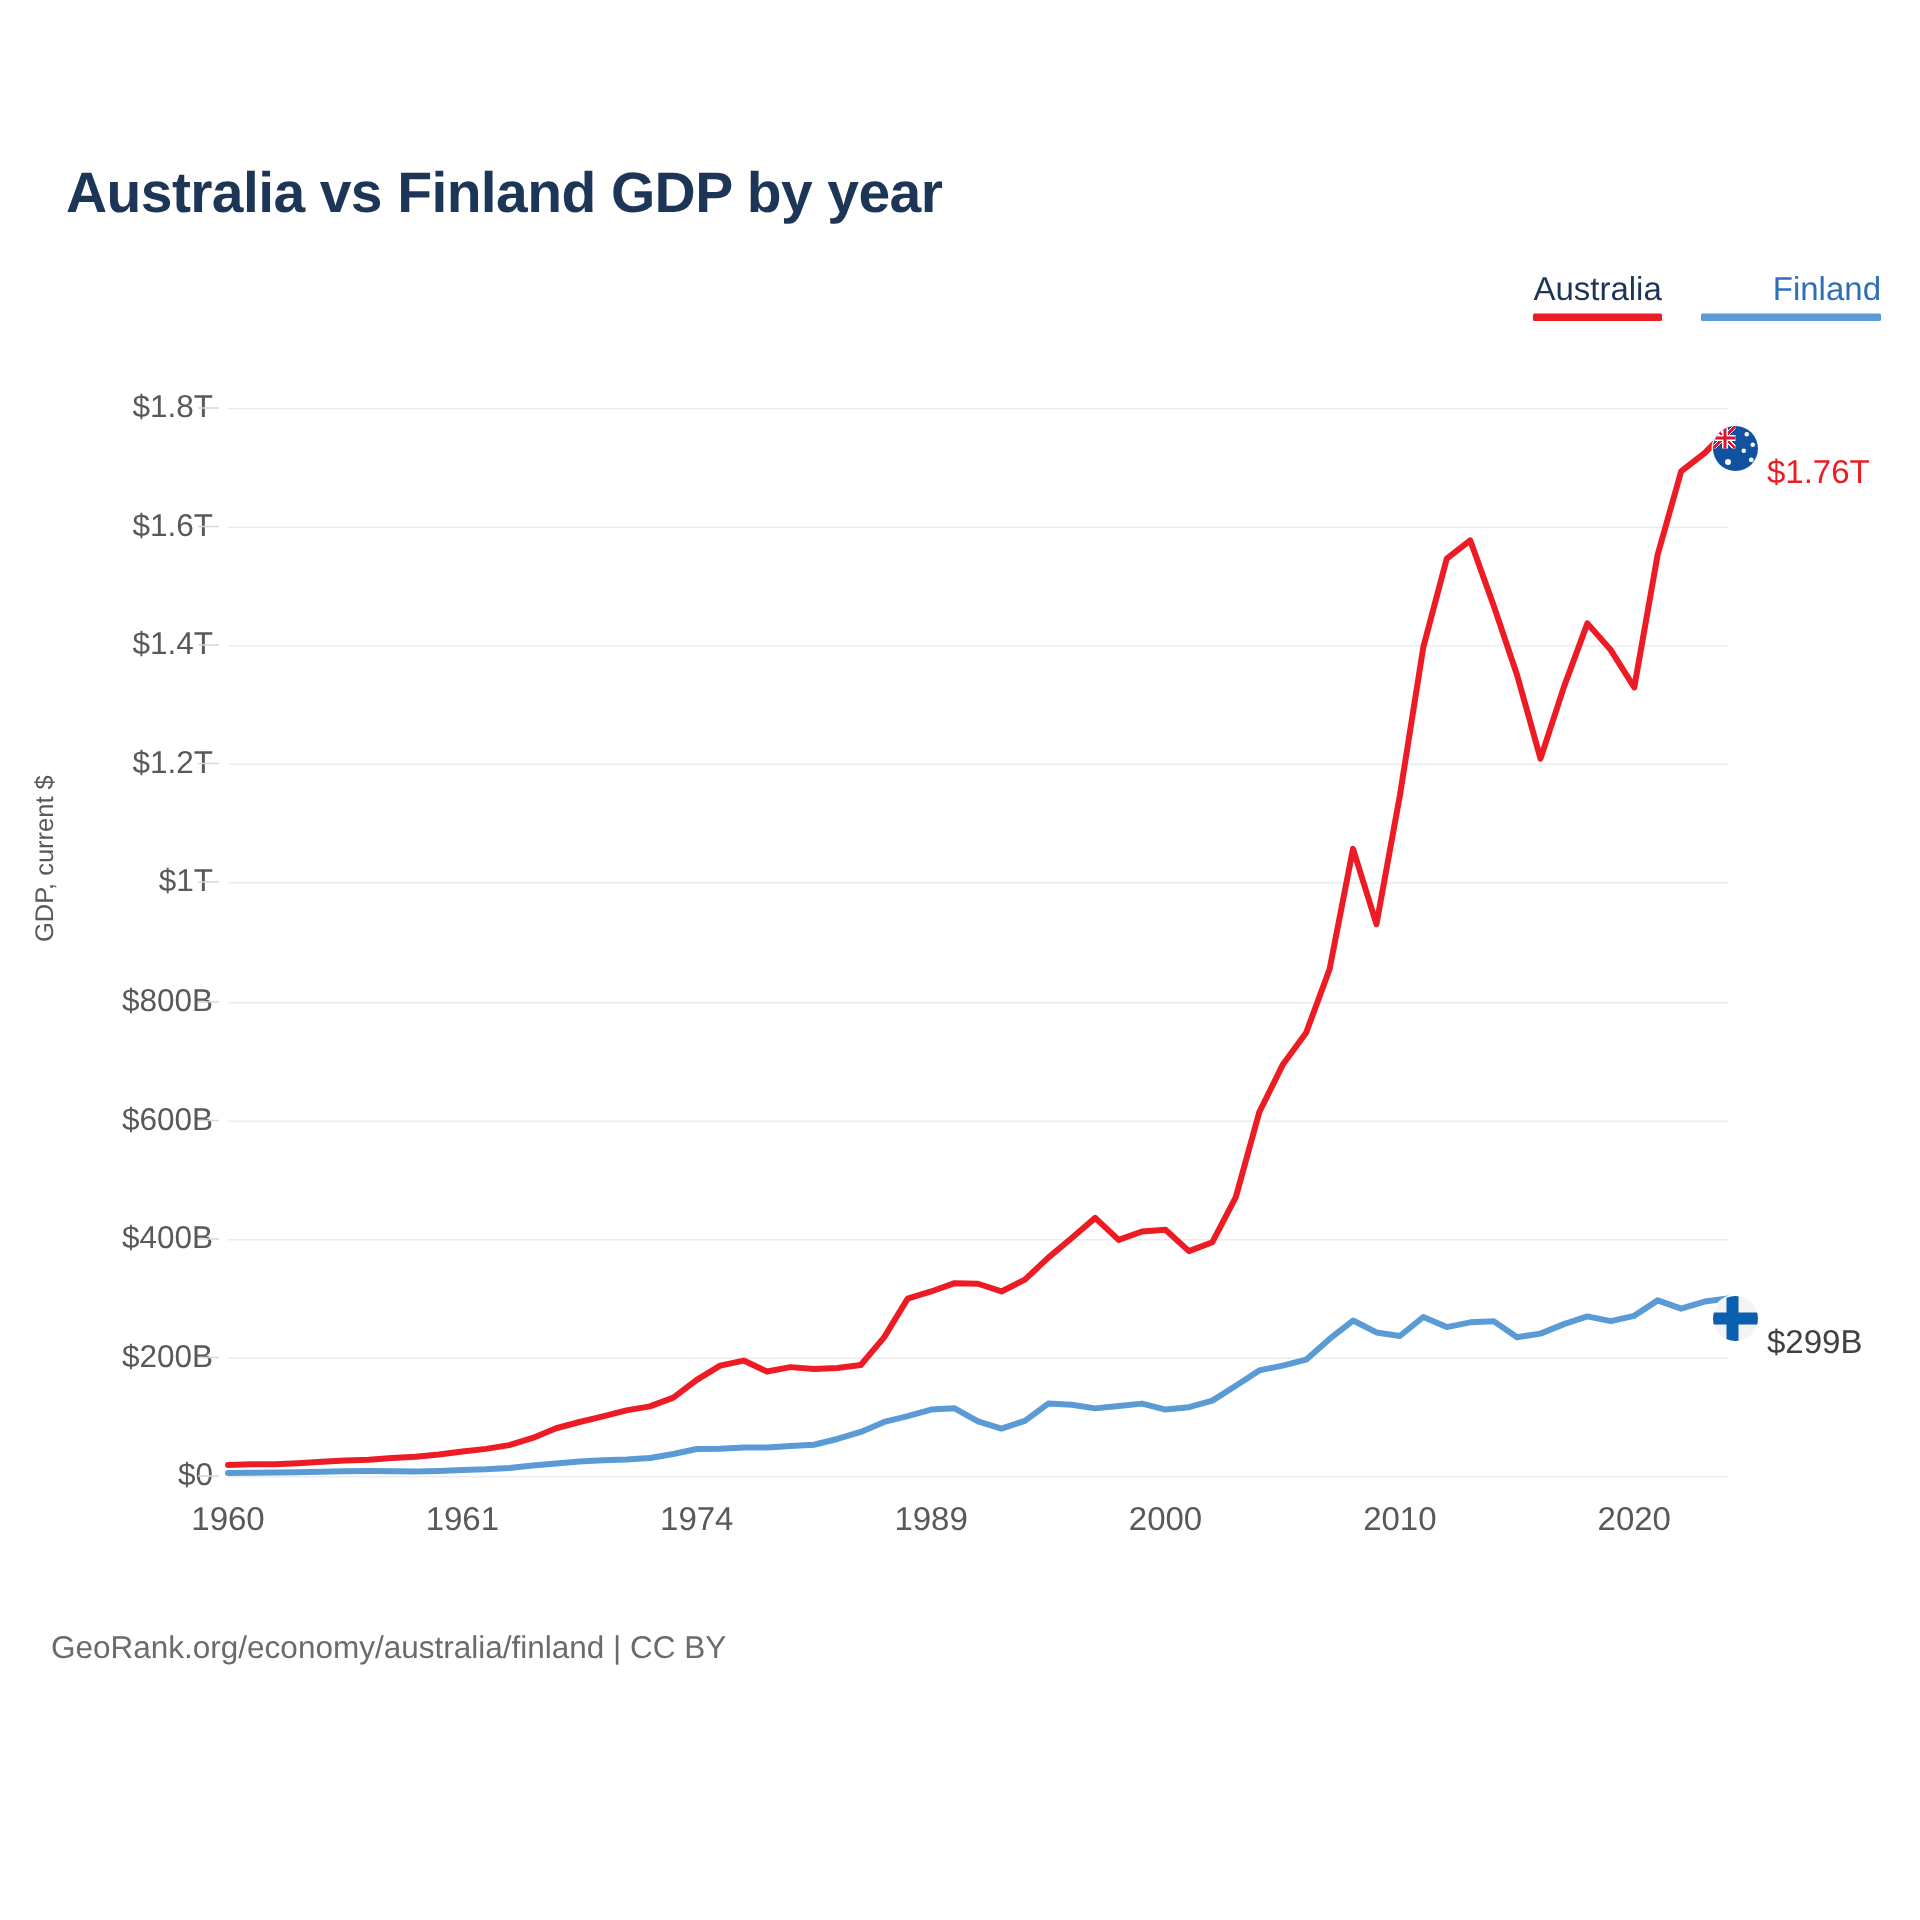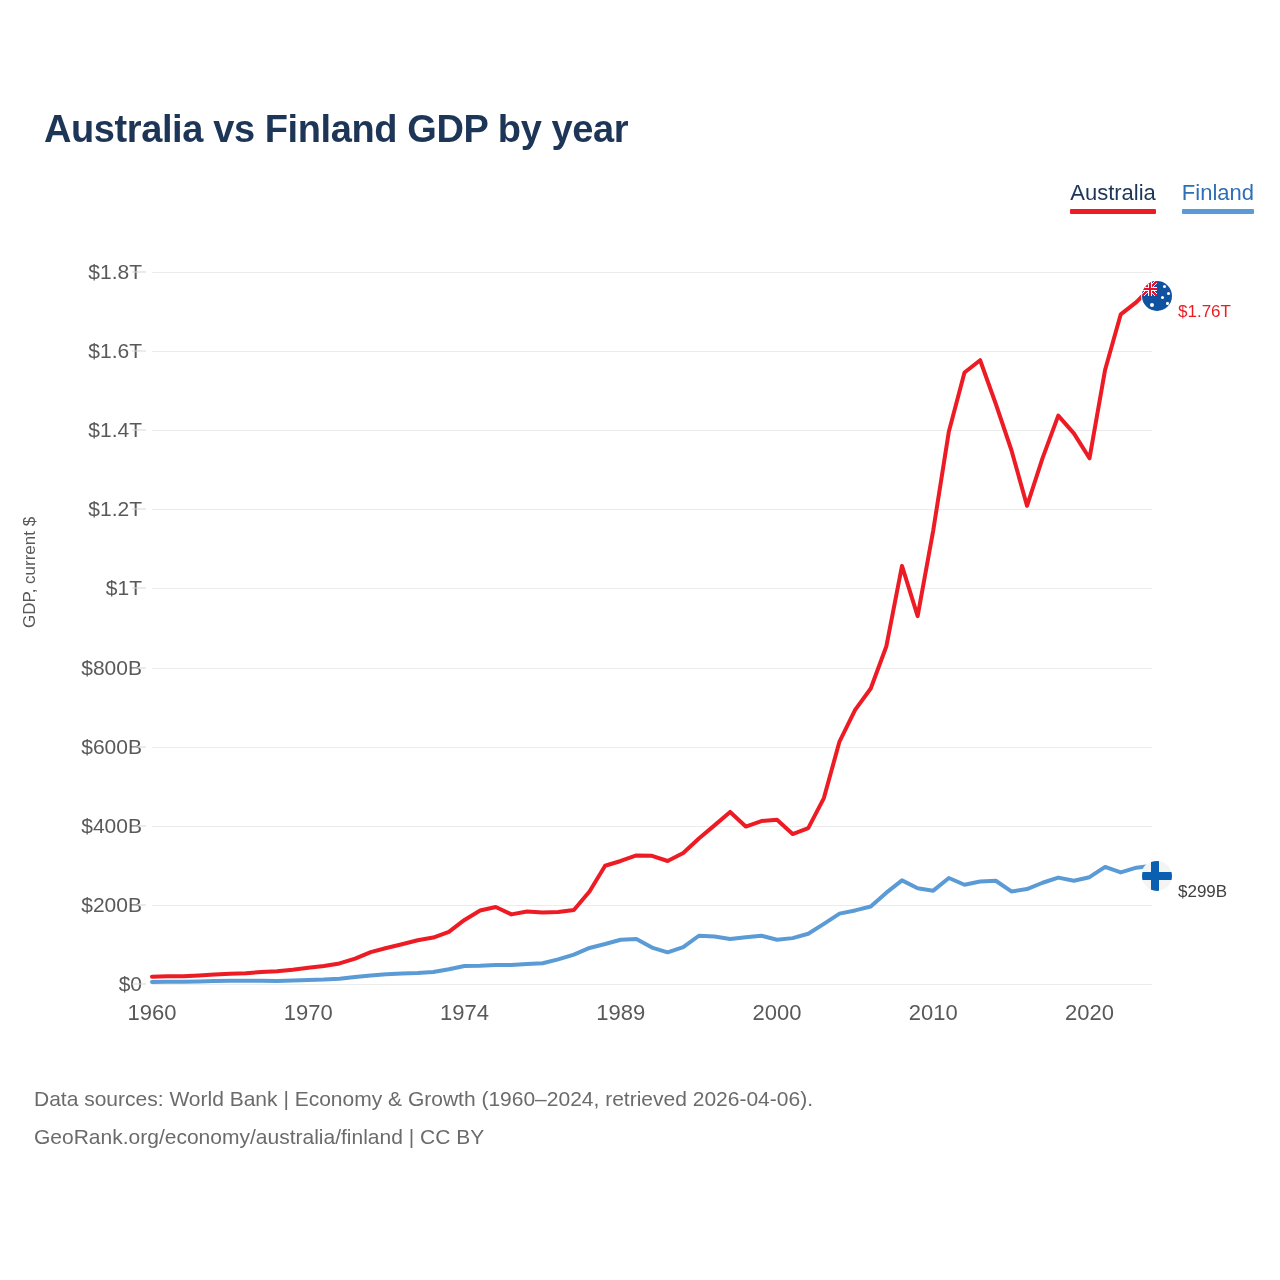--- a/index.html
+++ b/index.html
@@ -20,21 +20,21 @@
     white-space:nowrap;
   }
 
   
   .legend{
     position:absolute;right:26px;top:180px;
     display:flex;gap:26px;align-items:flex-start;
   }
   .legend-item{display:flex;flex-direction:column;align-items:center;}
   .legend-label{font-size:22px;color:#1d3557;line-height:26px;}
-  .legend-label.fin{color:#2f6fb5;}
+  .legend-label.fin{color:#2f6fb5;margin-left:48px;}
   .legend-rule{height:5px;width:100%;margin-top:3px;border-radius:1px;}
 
   
   .plot{
     position:absolute;
     left:152px;top:272px;
     width:1000px;height:712px;
   }
   .gridline{
     position:absolute;left:0;width:100%;height:1px;
@@ -79,21 +79,21 @@
     white-space:nowrap;
   }
 
   
   .endpoint{position:absolute;display:flex;align-items:center;gap:6px;}
   .flagdot{
     width:30px;height:30px;border-radius:50%;
     position:relative;overflow:hidden;flex:none;
     box-shadow:0 0 0 1px rgba(255,255,255,0.9);
   }
-  .endval{font-size:17px;white-space:nowrap;margin-top:32px;}
+  .endval{font-size:22px;white-space:nowrap;margin-top:32px;}
   .endval.aus{color:#ED1C24;}
   .endval.fin{color:#404040;}
 
   
   .flag-au{background:#10529f;}
   .flag-au .uj{
     position:absolute;left:0;top:0;width:15px;height:15px;background:#10529f;
   }
   .flag-au .uj:before{
     content:"";position:absolute;left:0;top:0;width:15px;height:15px;
@@ -181,21 +181,21 @@
         <div class="gridline" style="top: 0px;"></div>
       </div>
     <svg class="series-svg" id="series-svg" viewBox="0 0 1000 712" preserveAspectRatio="none">
         <path d="M0.00 704.64 L15.63 704.21 L31.25 704.17 L46.88 703.50 L62.50 702.51 L78.13 701.72 L93.75 701.16 L109.38 699.98 L125.00 699.22 L140.63 697.72 L156.25 695.66 L171.88 693.92 L187.50 691.43 L203.13 686.64 L218.75 680.16 L234.38 676.00 L250.00 672.29 L265.63 668.25 L281.25 665.56 L296.88 659.79 L312.50 647.92 L328.13 638.43 L343.75 635.06 L359.38 642.38 L375.00 639.42 L390.63 640.60 L406.25 640.01 L421.88 638.03 L437.50 619.44 L453.13 593.73 L468.75 588.98 L484.38 583.44 L500.00 583.84 L515.63 588.98 L531.25 581.07 L546.88 566.44 L562.50 553.38 L578.13 539.93 L593.75 554.57 L609.38 549.03 L625.00 547.84 L640.63 562.08 L656.25 556.15 L671.88 526.09 L687.50 469.52 L703.13 437.88 L718.75 416.52 L734.38 374.20 L750.00 293.90 L765.63 344.13 L781.25 258.30 L796.88 159.41 L812.50 100.47 L828.13 88.21 L843.75 131.72 L859.38 178.00 L875.00 233.77 L890.63 185.91 L906.25 143.59 L921.88 161.39 L937.50 186.31 L953.13 97.70 L968.75 42.32 L984.38 30.06 L1000.00 14.24" fill="none" stroke="#ED1C24" stroke-width="4" stroke-linejoin="round" stroke-linecap="round"></path>
         <path d="M0.00 709.94 L15.63 709.78 L31.25 709.63 L46.88 709.43 L62.50 709.11 L78.13 708.84 L93.75 708.68 L109.38 708.80 L125.00 709.03 L140.63 708.60 L156.25 707.93 L171.88 707.53 L187.50 706.70 L203.13 705.04 L218.75 703.61 L234.38 702.31 L250.00 701.56 L265.63 701.00 L281.25 699.98 L296.88 697.32 L312.50 694.04 L328.13 693.84 L343.75 693.01 L359.38 692.93 L375.00 692.06 L390.63 691.19 L406.25 687.32 L421.88 682.61 L437.50 675.96 L453.13 672.05 L468.75 667.70 L484.38 666.91 L500.00 675.61 L515.63 680.36 L531.25 675.21 L546.88 663.74 L562.50 664.53 L578.13 666.91 L593.75 665.32 L609.38 663.74 L625.00 667.70 L640.63 666.12 L656.25 661.76 L671.88 651.88 L687.50 641.59 L703.13 638.43 L718.75 634.47 L734.38 620.63 L750.00 608.36 L765.63 616.28 L781.25 618.65 L796.88 605.99 L812.50 612.72 L828.13 609.55 L843.75 608.76 L859.38 619.44 L875.00 617.07 L890.63 610.74 L906.25 605.60 L921.88 608.76 L937.50 605.20 L953.13 594.92 L968.75 600.45 L984.38 595.71 L1000.00 593.73" fill="none" stroke="#5B9BD5" stroke-width="4" stroke-linejoin="round" stroke-linecap="round"></path>
       </svg>
   </div>
 
   <div class="xlabels" id="xlabels">
       <div class="xlab" style="left: 0px;">1960</div>
-      <div class="xlab" style="left: 156.25px;">1970</div>
+      <div class="xlab" style="left: 156.25px;">1961</div>
       <div class="xlab" style="left: 312.5px;">1974</div>
       <div class="xlab" style="left: 468.75px;">1989</div>
       <div class="xlab" style="left: 625px;">2000</div>
       <div class="xlab" style="left: 781.25px;">2010</div>
       <div class="xlab" style="left: 937.5px;">2020</div>
     </div>
 
   <div class="endpoint" id="ep-au" style="left: 1142px; top: 270.24px;">
     <span class="flagdot flag-au">
       <span class="uj"></span>
@@ -214,17 +214,16 @@
 
   <div class="endpoint" id="ep-fi" style="left: 1142px; top: 849.729px;">
     <span class="flagdot flag-fi">
       <span class="fi-h"></span>
         <span class="fi-v"></span>
     </span>
     <span class="endval fin">$299B</span>
   </div>
 
   <div class="footer">
-    <div>Data sources: World Bank | Economy &amp; Growth (1960–2024, retrieved 2026-04-06).</div>
     <div>GeoRank.org/economy/australia/finland | CC BY</div>
   </div>
 
 </div>
 
 </body></html>

